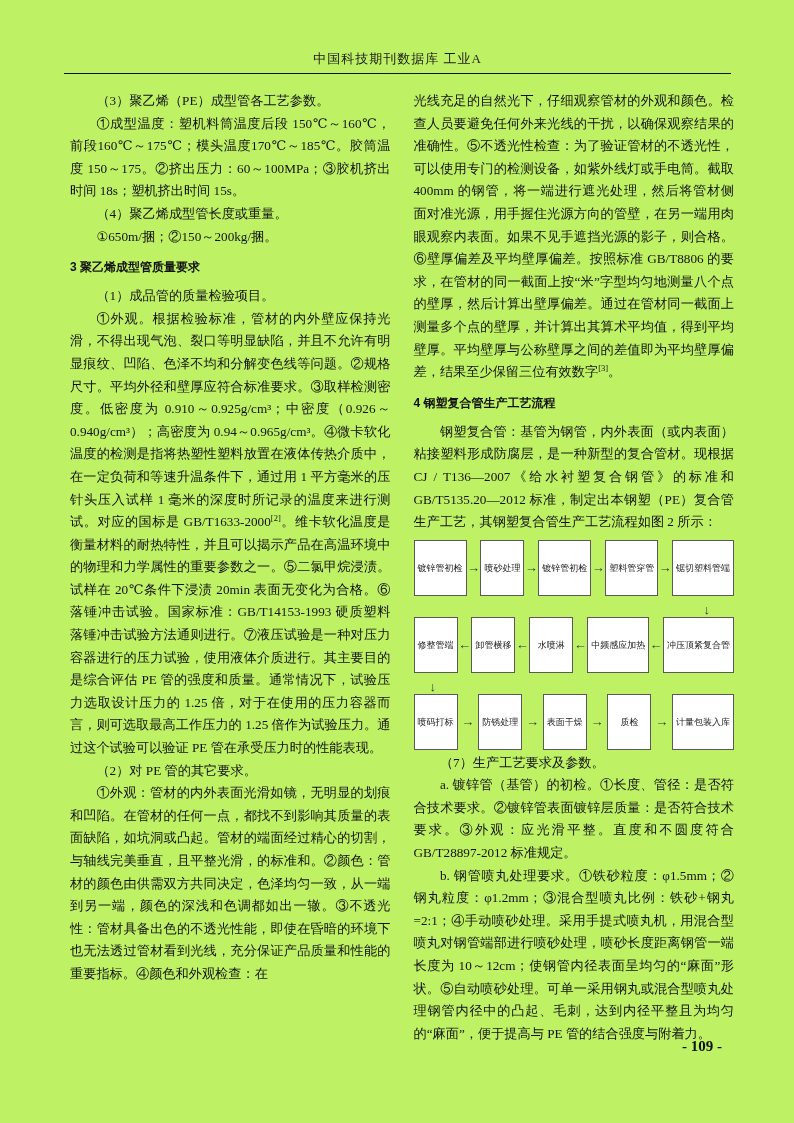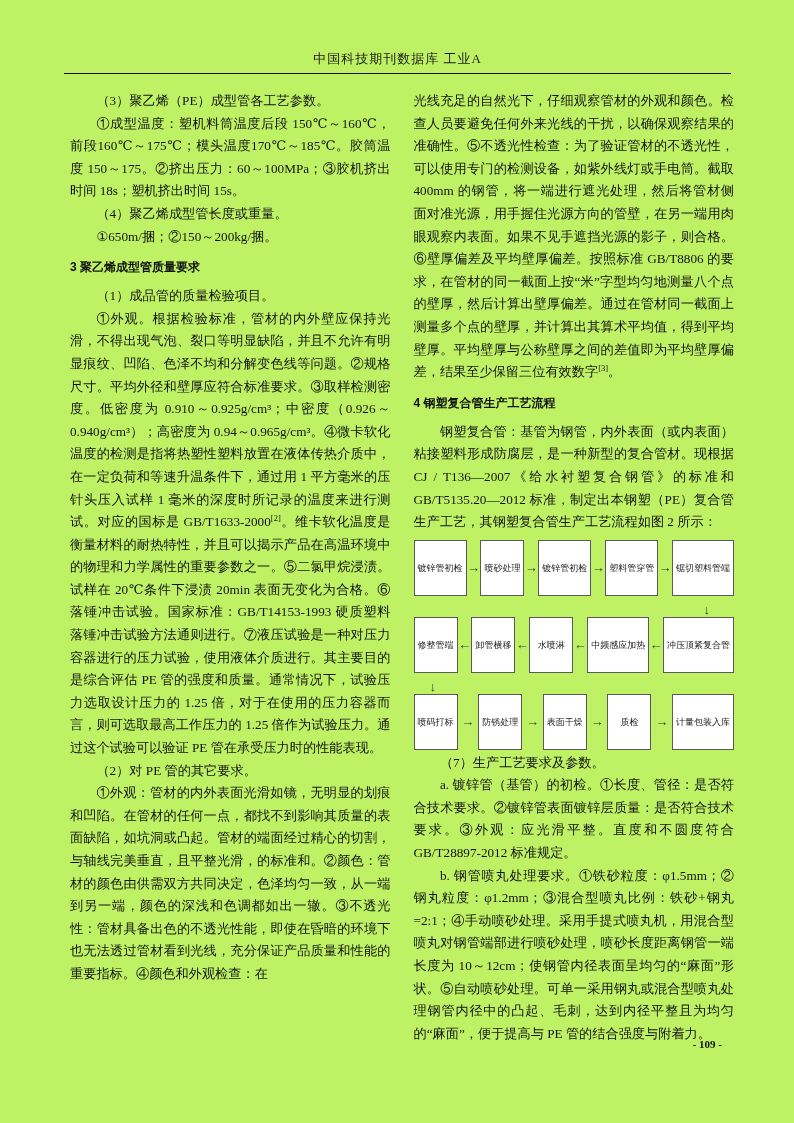--- a/index.html
+++ b/index.html
@@ -35,21 +35,21 @@
   .fc-vrow { position:relative; height:21px; }
   .fc-vrow .down-right { position:absolute; right:24px; top:3px; font-size:13px; color:#333; }
   .fc-vrow .down-left  { position:absolute; left:16px;  top:3px; font-size:13px; color:#333; }
   .caption {
     text-align:center; font-family:"Liberation Sans","DejaVu Sans",sans-serif;
     font-weight:bold; font-size:13px; margin:3px 0 5px 0; color:#111;
   }
 
   .footer {
     position:absolute; top:1038px; right:72px;
-    font-weight:bold; font-size:11px; color:#111;
+    font-weight:bold; font-size:15px; color:#111;
     font-family:"Liberation Serif","DejaVu Serif",serif;
   }
 </style>
 </head>
 <body>
 
 <div class="page">
 
   <div class="header">
     <div class="journal">中国科技期刊数据库  工业A</div>

